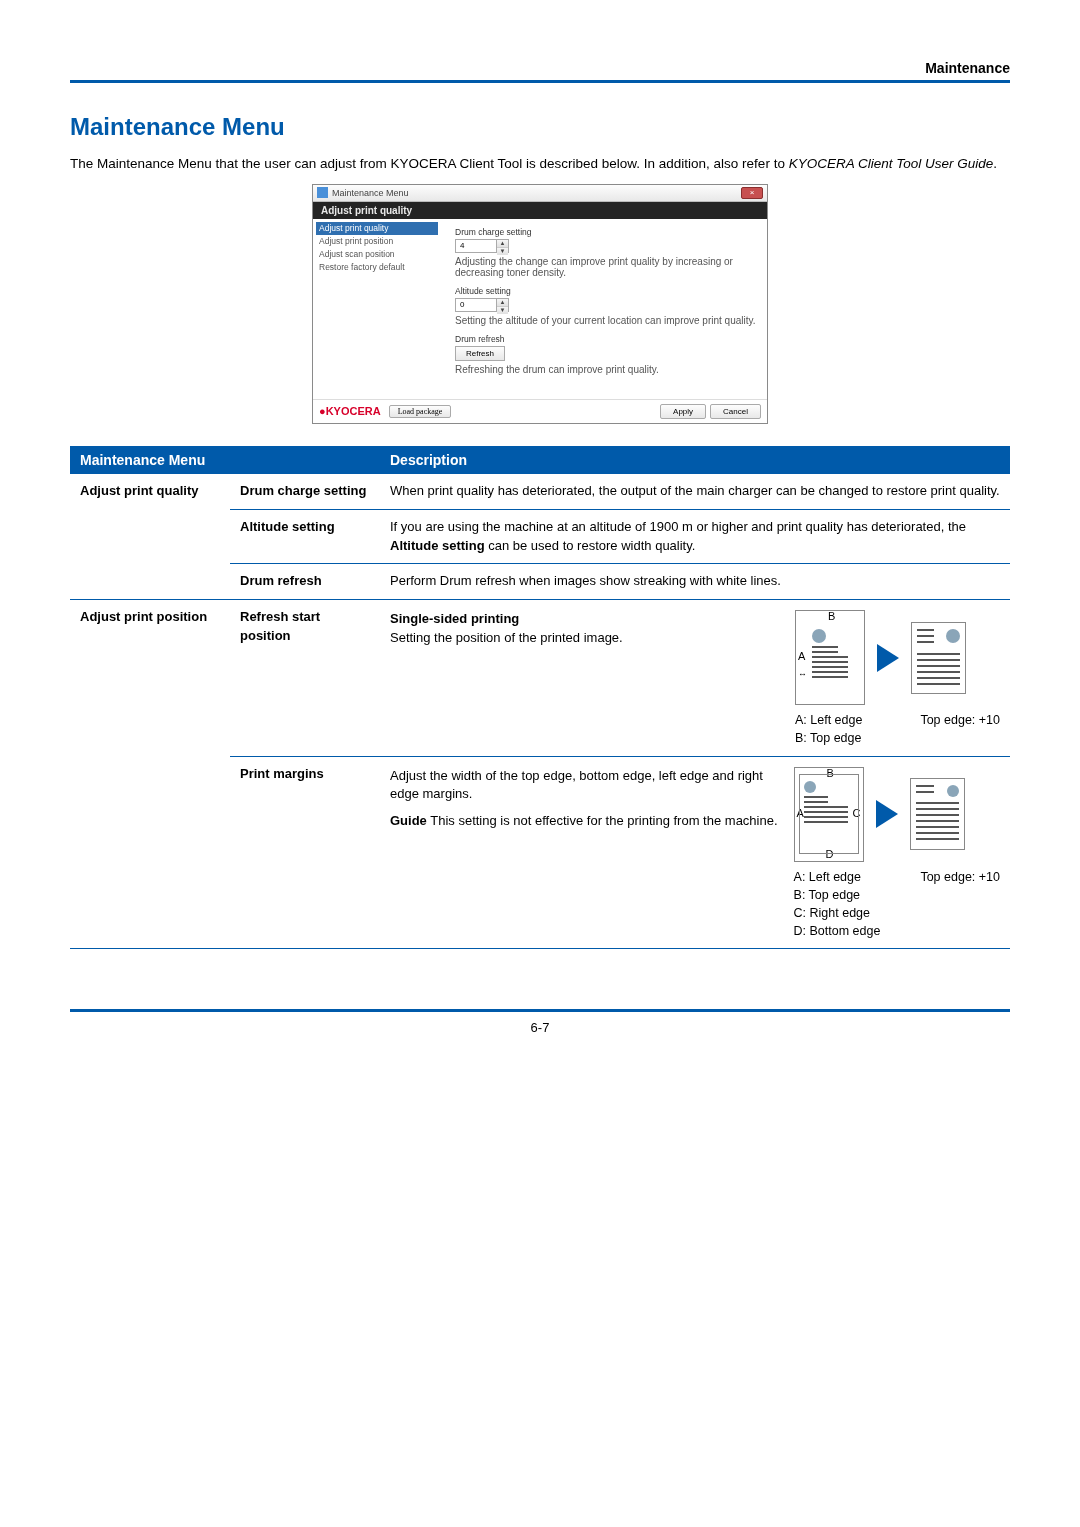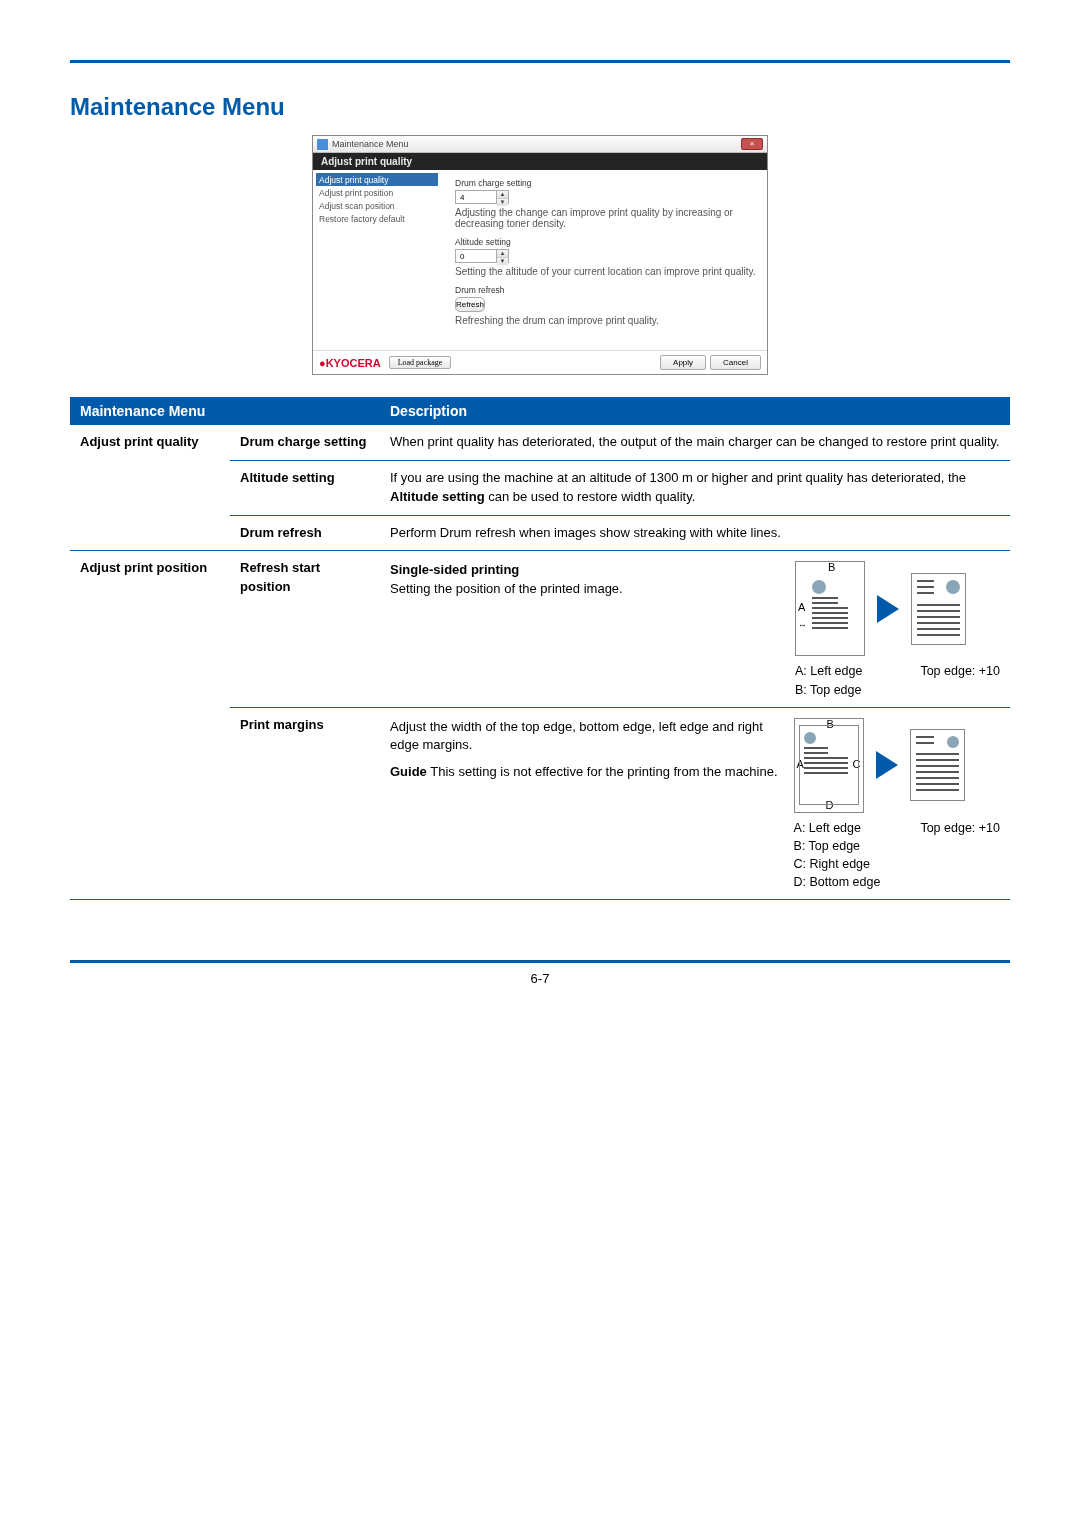--- a/index.html
+++ b/index.html
@@ -129,23 +129,23 @@
       line-height: 7px;
       text-align: center;
       color: #444;
     }
     .sp-arrow:first-child { border-bottom: 1px solid #ccc; }
     .setting-help {
       font-size: 10px; color: #555; margin: 3px 0 8px 0;
     }
     .refresh-btn {
       display: inline-block;
-      padding: 2px 0;
+      padding: 2px 10px;
       border: 1px solid #aaa;
-      border-radius: 5px;
+      border-radius: 0;
       background: linear-gradient(#fdfdfd,#e8e8e8);
       font-size: 8px;
       margin-top: 2px;
     }
     .dialog-footer {
       display: flex;
       align-items: center;
       padding: 4px 6px;
       border-top: 1px solid #ddd;
     }
@@ -250,23 +250,28 @@
       margin-top: 60px;
       text-align: center;
       padding-top: 8px;
       font-size: 13px;
     }
   </style>
 </head>
 <body>
 
 <div class="page">
+  <div class="header-bar">Maintenance</div>
   <div class="header-rule"></div>
 
   <div class="section-heading">Maintenance Menu</div>
+  <p class="intro-text">
+    <span>The Maintenance Menu that the user can adjust from KYOCERA Client Tool is described below. In addition, also refer to </span>
+    <em>KYOCERA Client Tool User Guide</em><span>.</span>
+  </p>
 
   <div class="dialog">
     <div class="dialog-titlebar">
       <span class="title-icon"></span>
       <span class="dialog-title">Maintenance Menu</span>
       <div class="close-btn">×</div>
     </div>
     <div class="dark-band">Adjust print quality</div>
     <div class="dialog-body">
       <div class="sidebar">
@@ -320,21 +325,21 @@
     </tr>
 
     <tr>
       <td class="col-a" rowspan="3">Adjust print quality</td>
       <td class="col-b row-sep-light">Drum charge setting</td>
       <td class="desc row-sep-light">When print quality has deteriorated, the output of the main charger can be changed to restore print quality.</td>
     </tr>
     <tr>
       <td class="col-b row-sep-light">Altitude setting</td>
       <td class="desc row-sep-light">
-        <span>If you are using the machine at an altitude of 1300 m or higher and print quality has deteriorated, the </span><b>Altitude setting</b><span> can be used to restore width quality.</span>
+        <span>If you are using the machine at an altitude of 1900 m or higher and print quality has deteriorated, the </span><b>Altitude setting</b><span> can be used to restore width quality.</span>
       </td>
     </tr>
     <tr class="row-sep">
       <td class="col-b row-sep">Drum refresh</td>
       <td class="desc row-sep">Perform Drum refresh when images show streaking with white lines.</td>
     </tr>
 
     <tr>
       <td class="col-a" rowspan="2">Adjust print position</td>
       <td class="col-b row-sep-light">Refresh start position</td>

